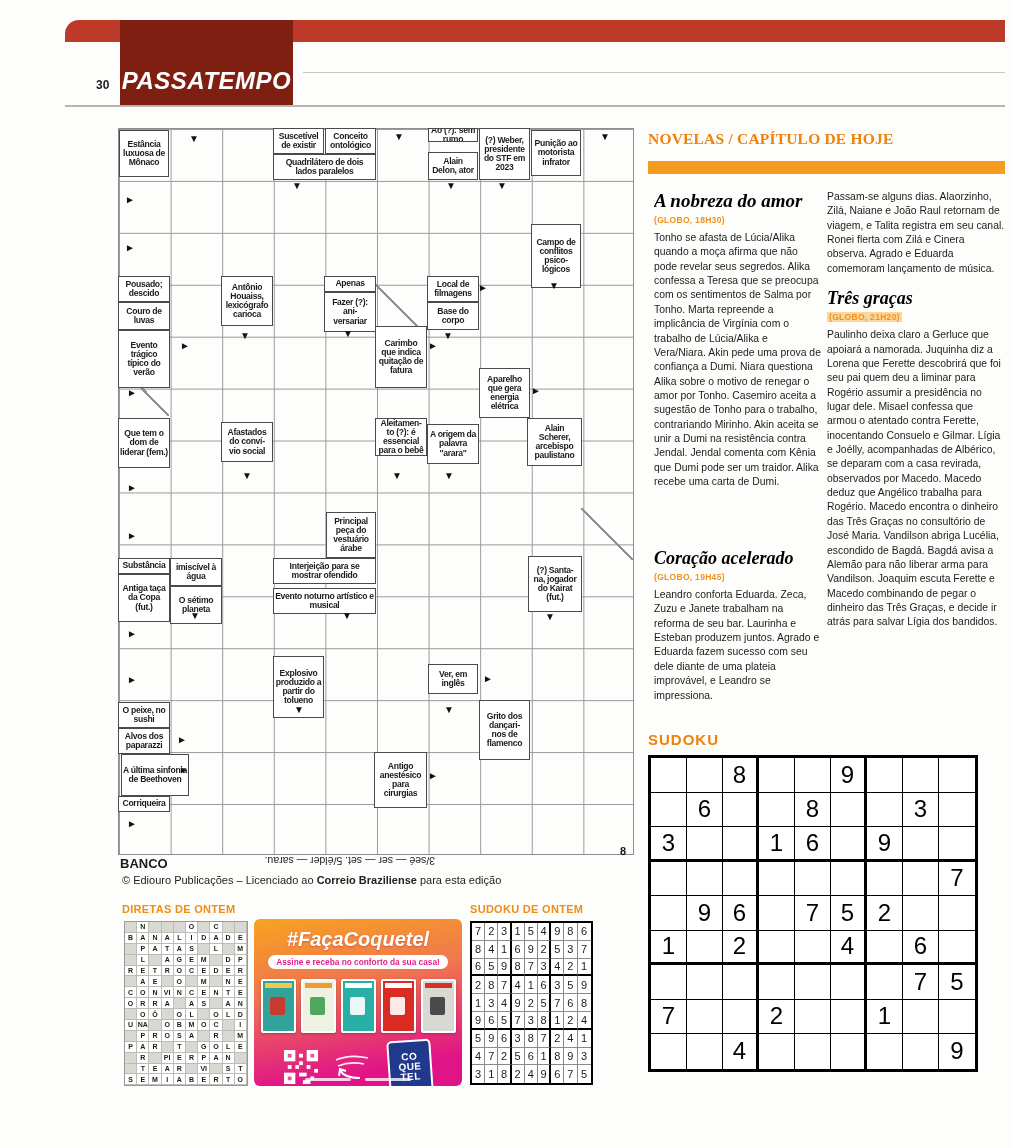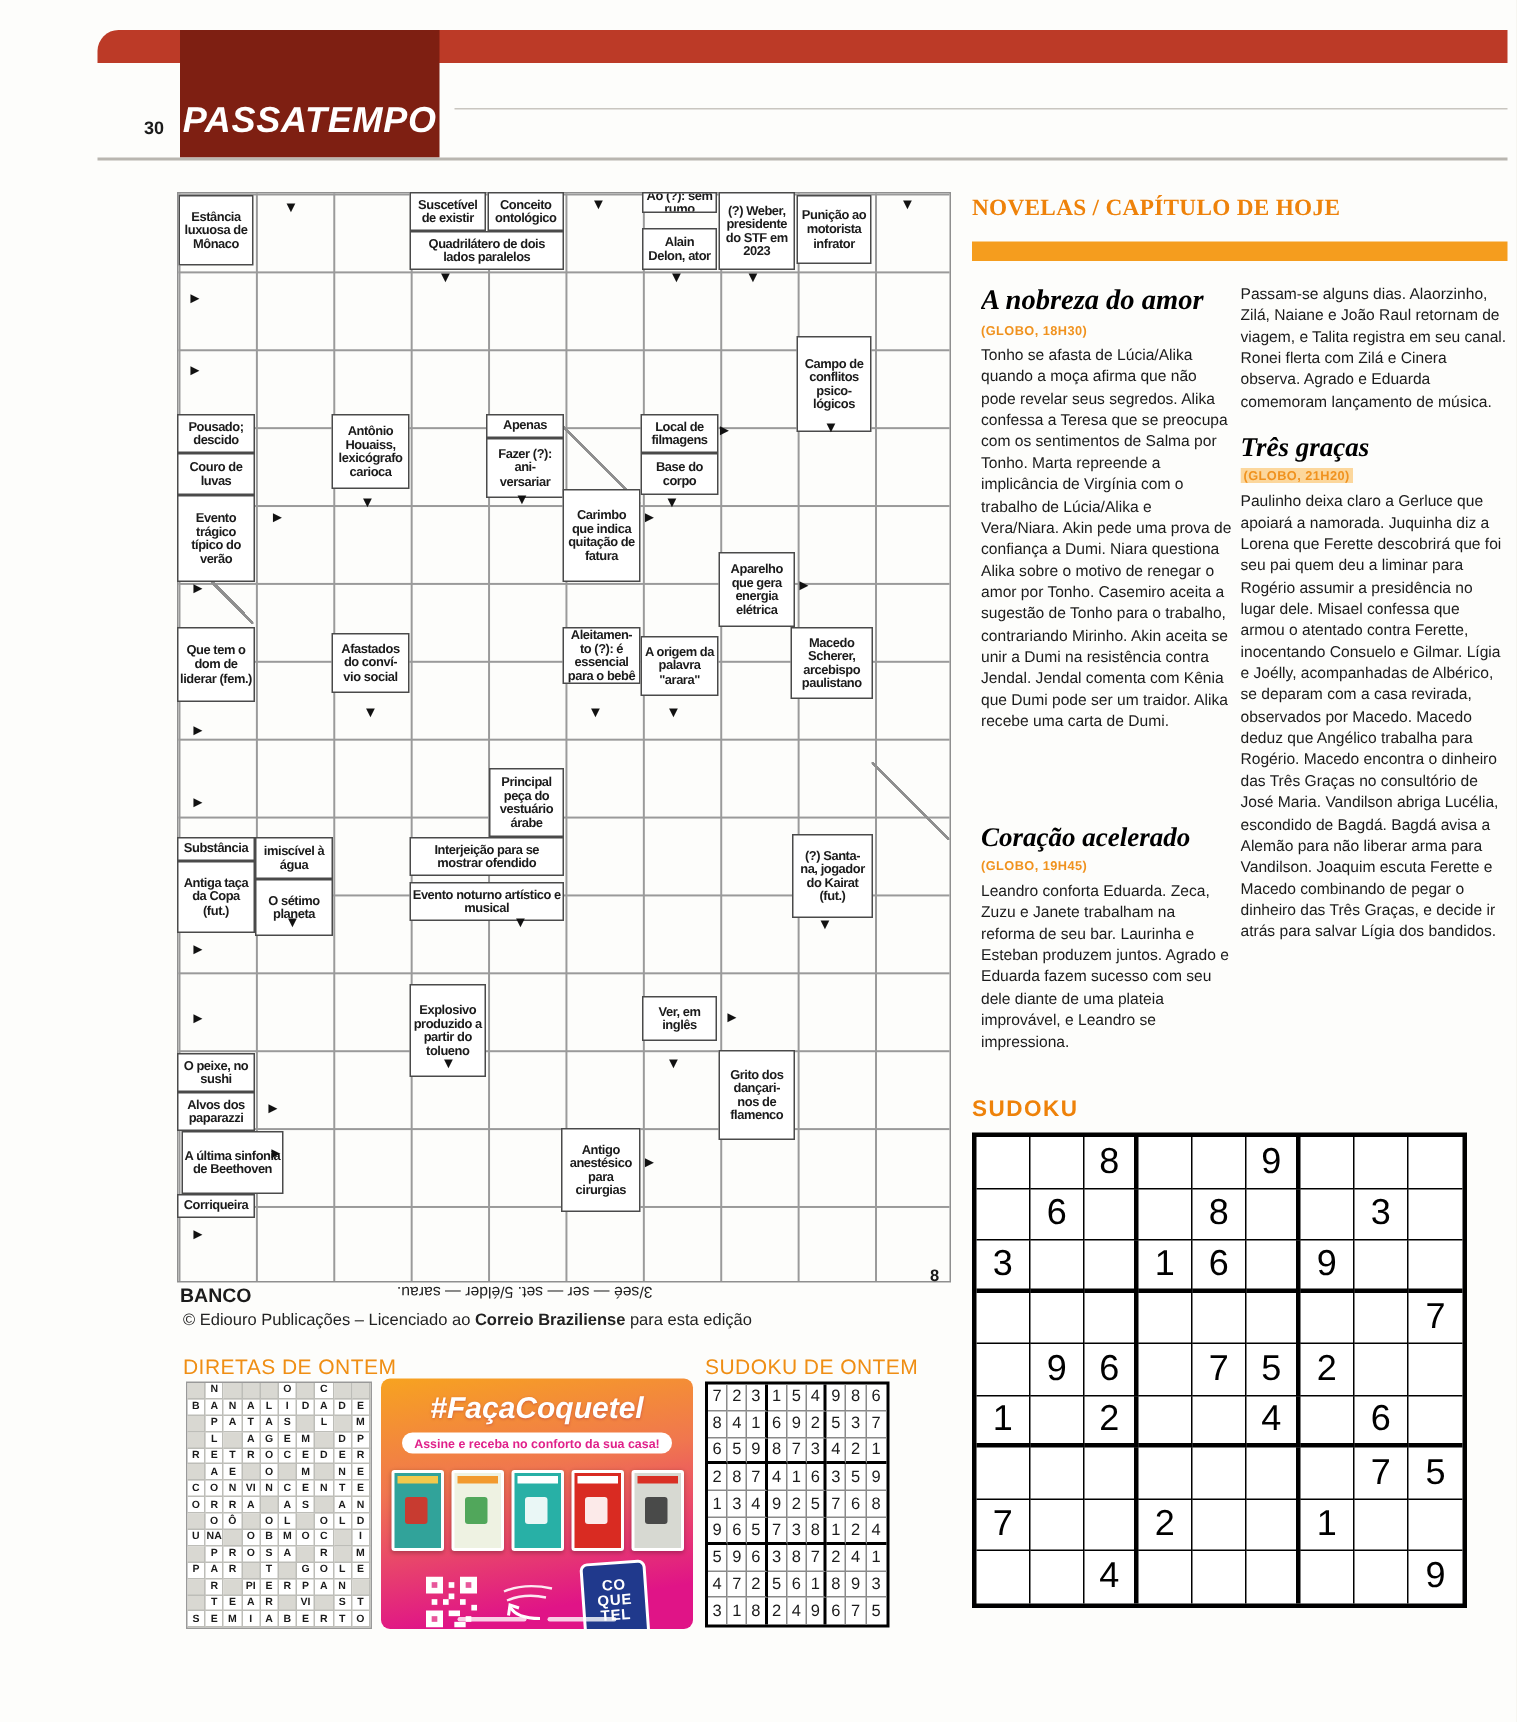--- a/index.html
+++ b/index.html
@@ -42,21 +42,21 @@
   .colB .show-h{margin-top:12px;}
   
   .sd-title{position:absolute;left:648px;top:731px;font-weight:bold;font-size:15px;color:#ee820a;letter-spacing:1px;}
   #sudoku{position:absolute;left:648px;top:755px;border:3px solid #000;display:grid;grid-template-columns:repeat(9,36px);grid-auto-rows:34.5px;background:#fff;}
   #sudoku .sc{border-right:1px solid #000;border-bottom:1px solid #000;display:flex;align-items:center;justify-content:center;font-size:24px;color:#000;box-sizing:border-box;}
   #sudoku .sc.vr{border-right:3px solid #000;}
   #sudoku .sc.hr{border-bottom:3px solid #000;}
   #sudoku .sc.lastc{border-right:none;} #sudoku .sc.lastr{border-bottom:none;}
   
   .copyright{position:absolute;left:122px;top:874px;font-size:11px;color:#222;}
-  .y-title{position:absolute;font-weight:normal;font-size:14px;color:#ef8e14;letter-spacing:.3px;}
+  .y-title{position:absolute;font-weight:bold;font-size:11px;color:#ef8e14;letter-spacing:.3px;}
   #diretas{position:absolute;left:124px;top:921px;border:1px solid #999;display:grid;grid-template-columns:repeat(10,12.2px);grid-auto-rows:10.9px;background:#fff;}
   #diretas .dc{border-right:1px solid #bdbdb8;border-bottom:1px solid #bdbdb8;display:flex;align-items:center;justify-content:center;
       font-size:7px;font-weight:bold;box-sizing:border-box;overflow:hidden;}
   #diretas .dc.sh{background:#d9d8d2;}
   #sdont{position:absolute;left:470px;top:921px;border:2px solid #000;display:grid;grid-template-columns:repeat(9,13.2px);grid-auto-rows:17.8px;background:#fff;}
   #sdont .sc{border-right:1px solid #8a8a8a;border-bottom:1px solid #8a8a8a;display:flex;align-items:center;justify-content:center;font-size:11px;box-sizing:border-box;}
   #sdont .sc.vr{border-right:2px solid #000;} #sdont .sc.hr{border-bottom:2px solid #000;}
   #sdont .sc.lastc{border-right:none;} #sdont .sc.lastr{border-bottom:none;}
   
   #ad{position:absolute;left:254px;top:919px;width:208px;height:167px;border-radius:6px;overflow:hidden;text-align:center;}
@@ -524,21 +524,21 @@
     <div class="clue" style="left: 324px; top: 276px; width: 52px; height: 16px;">Apenas</div>
     <div class="clue" style="left: 324px; top: 292px; width: 52px; height: 40px;">Fazer (?): ani- versariar</div>
     <div class="clue" style="left: 427px; top: 276px; width: 52px; height: 26px;">Local de filmagens</div>
     <div class="clue" style="left: 427px; top: 302px; width: 52px; height: 28px;">Base do corpo</div>
     <div class="clue" style="left: 375px; top: 326px; width: 52px; height: 62px;">Carimbo que indica quitação de fatura</div>
     <div class="clue" style="left: 479px; top: 368px; width: 51px; height: 50px;">Aparelho que gera energia elétrica</div>
     <div class="clue" style="left: 118px; top: 418px; width: 52px; height: 50px;">Que tem o dom de liderar (fem.)</div>
     <div class="clue" style="left: 221px; top: 422px; width: 52px; height: 40px;">Afastados do conví- vio social</div>
     <div class="clue" style="left: 375px; top: 418px; width: 52px; height: 38px;">Aleitamen- to (?): é essencial para o bebê</div>
     <div class="clue" style="left: 427px; top: 424px; width: 52px; height: 40px;">A origem da palavra "arara"</div>
-    <div class="clue" style="left: 527px; top: 418px; width: 55px; height: 48px;">Macedo Scherer, arcebispo paulistano</div>
+    <div class="clue" style="left: 527px; top: 418px; width: 55px; height: 48px;">Alain Scherer, arcebispo paulistano</div>
     <div class="clue" style="left: 326px; top: 512px; width: 50px; height: 46px;">Principal peça do vestuário árabe</div>
     <div class="clue" style="left: 118px; top: 558px; width: 52px; height: 16px;">Substância</div>
     <div class="clue" style="left: 170px; top: 558px; width: 52px; height: 28px;">imiscível à água</div>
     <div class="clue" style="left: 118px; top: 574px; width: 52px; height: 48px;">Antiga taça da Copa (fut.)</div>
     <div class="clue" style="left: 170px; top: 586px; width: 52px; height: 38px;">O sétimo planeta</div>
     <div class="clue" style="left: 273px; top: 558px; width: 103px; height: 26px;">Interjeição para se mostrar ofendido</div>
     <div class="clue" style="left: 273px; top: 588px; width: 103px; height: 26px;">Evento noturno artístico e musical</div>
     <div class="clue" style="left: 528px; top: 556px; width: 54px; height: 56px;">(?) Santa- na, jogador do Kairat (fut.)</div>
     <div class="clue" style="left: 273px; top: 656px; width: 51px; height: 62px;">Explosivo produzido a partir do tolueno</div>
     <div class="clue" style="left: 428px; top: 664px; width: 50px; height: 30px;">Ver, em inglês</div>

